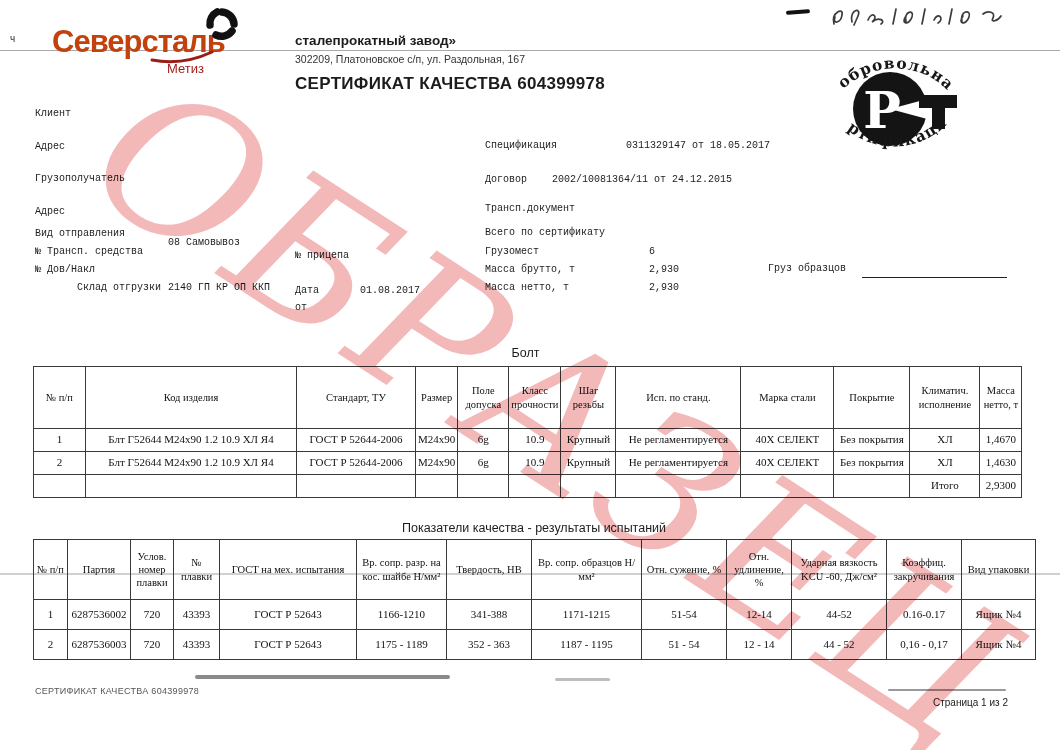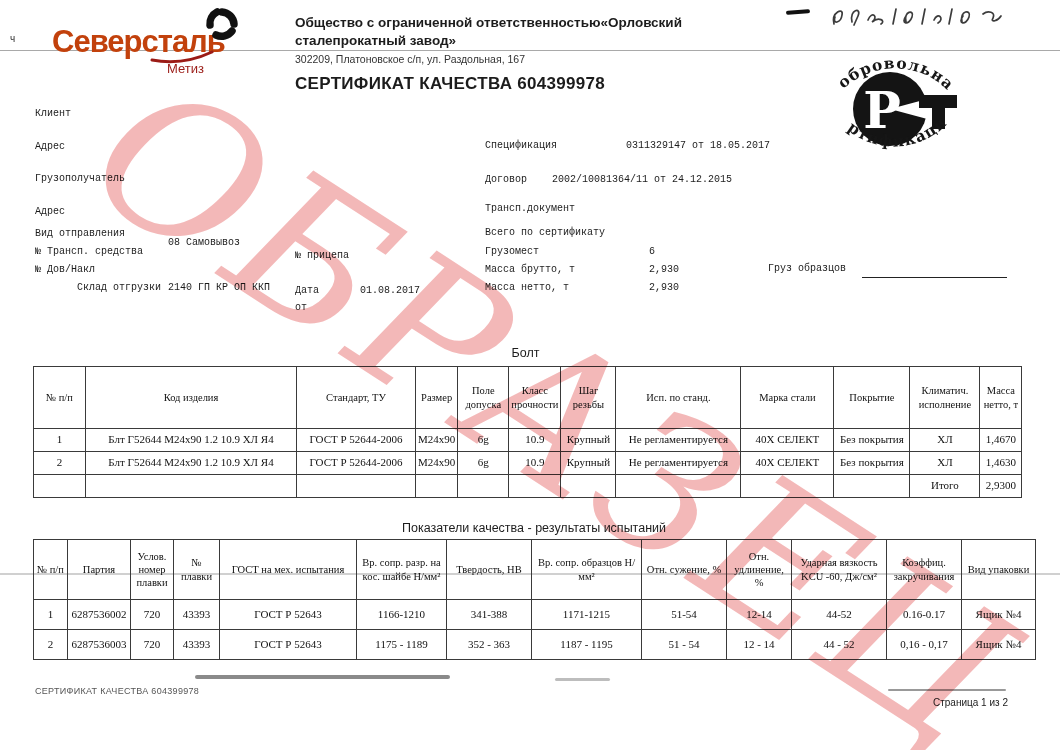--- a/index.html
+++ b/index.html
@@ -64,21 +64,21 @@
       <path d="M29 25 A 13 13 0 0 1 13 29"></path>
       <path d="M7 19 A 13 13 0 0 1 14 6"></path>
     </g>
   </svg>
   <svg class="abs" style="left:150px;top:50px;" width="64" height="16" viewBox="0 0 64 16">
     <path d="M2,10 Q32,16 62,2" fill="none" stroke="#9b1b16" stroke-width="3" stroke-linecap="round"></path>
   </svg>
   <div class="abs logo-sub">Метиз</div>
 
   <div class="abs company">
-    <span>Общество с ограниченной ответственностью«Орловский</span><br>
+    <br>
     <span>сталепрокатный завод»</span>
   </div>
   <div class="abs address">302209, Платоновское с/п, ул. Раздольная, 167</div>
   <div class="abs doc-title">СЕРТИФИКАТ КАЧЕСТВА 604399978</div>
 
   <svg class="abs" style="left:831px;top:48px;" width="134" height="116" viewBox="0 0 134 116">
     <defs>
       <path id="arcTop" d="M 8,46 A 74,74 0 0 1 120,46"></path>
       <path id="arcBot" d="M 12,78 A 74,74 0 0 0 114,78"></path>
     </defs>

